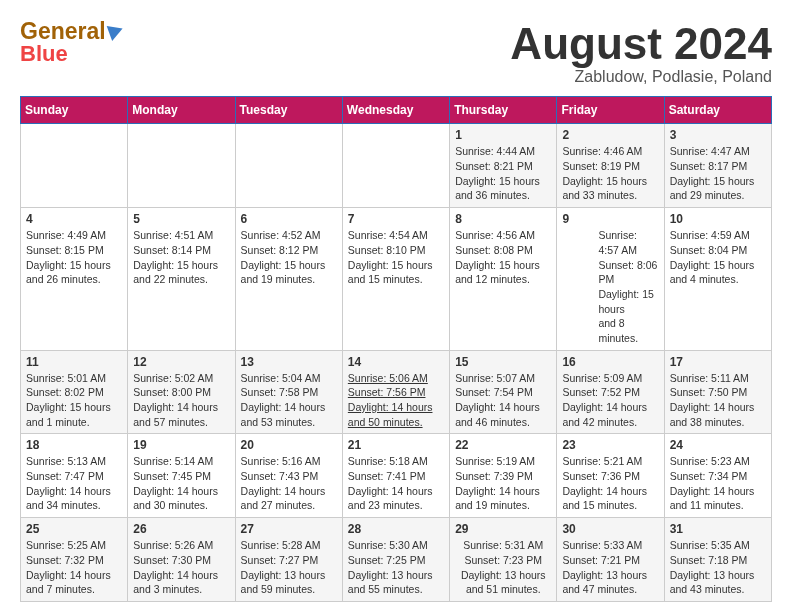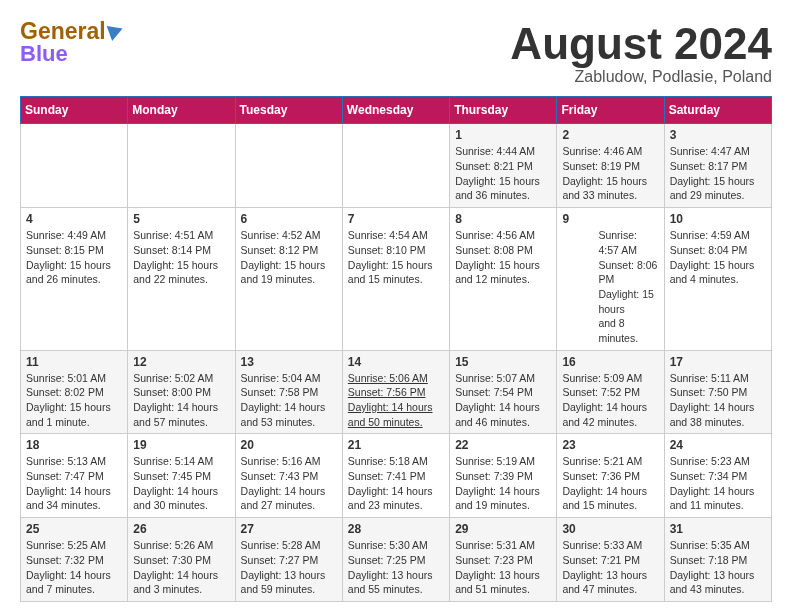--- a/index.html
+++ b/index.html
@@ -90,21 +90,21 @@
       border-top: 8px solid transparent;
       border-bottom: 8px solid transparent;
       border-left: 14px solid #3a7dc9;
       margin-left: 3px;
       margin-bottom: 2px;
       transform: rotate(-20deg);
     }
     .gb-bottom {
       font-size: 22px;
       font-weight: bold;
-      color: #8b5cf6;
+      color: #ef4444;
     }
   </style>
 </head>
 <body>
 
 <div class="header">
   <div class="general-blue-logo">
     <div class="gb-top">
       <span>General</span>
       <span class="gb-arrow"></span>
@@ -334,21 +334,21 @@
         </td>
         <td>
           <span class="day-num">28</span>
           <div class="day-info" style="white-space: pre-line;">Sunrise: 5:30 AM
 Sunset: 7:25 PM
 Daylight: 13 hours
 and 55 minutes.</div>
         </td>
         <td>
           <span class="day-num">29</span>
-          <div class="day-info" style="white-space: pre-line;">Sunrise: 5:31 AM
+          <div class="day-info" style="white-space: pre-line; text-align: center;">Sunrise: 5:31 AM
 Sunset: 7:23 PM
 Daylight: 13 hours
 and 51 minutes.</div>
         </td>
         <td>
           <span class="day-num">30</span>
           <div class="day-info" style="white-space: pre-line;">Sunrise: 5:33 AM
 Sunset: 7:21 PM
 Daylight: 13 hours
 and 47 minutes.</div>

